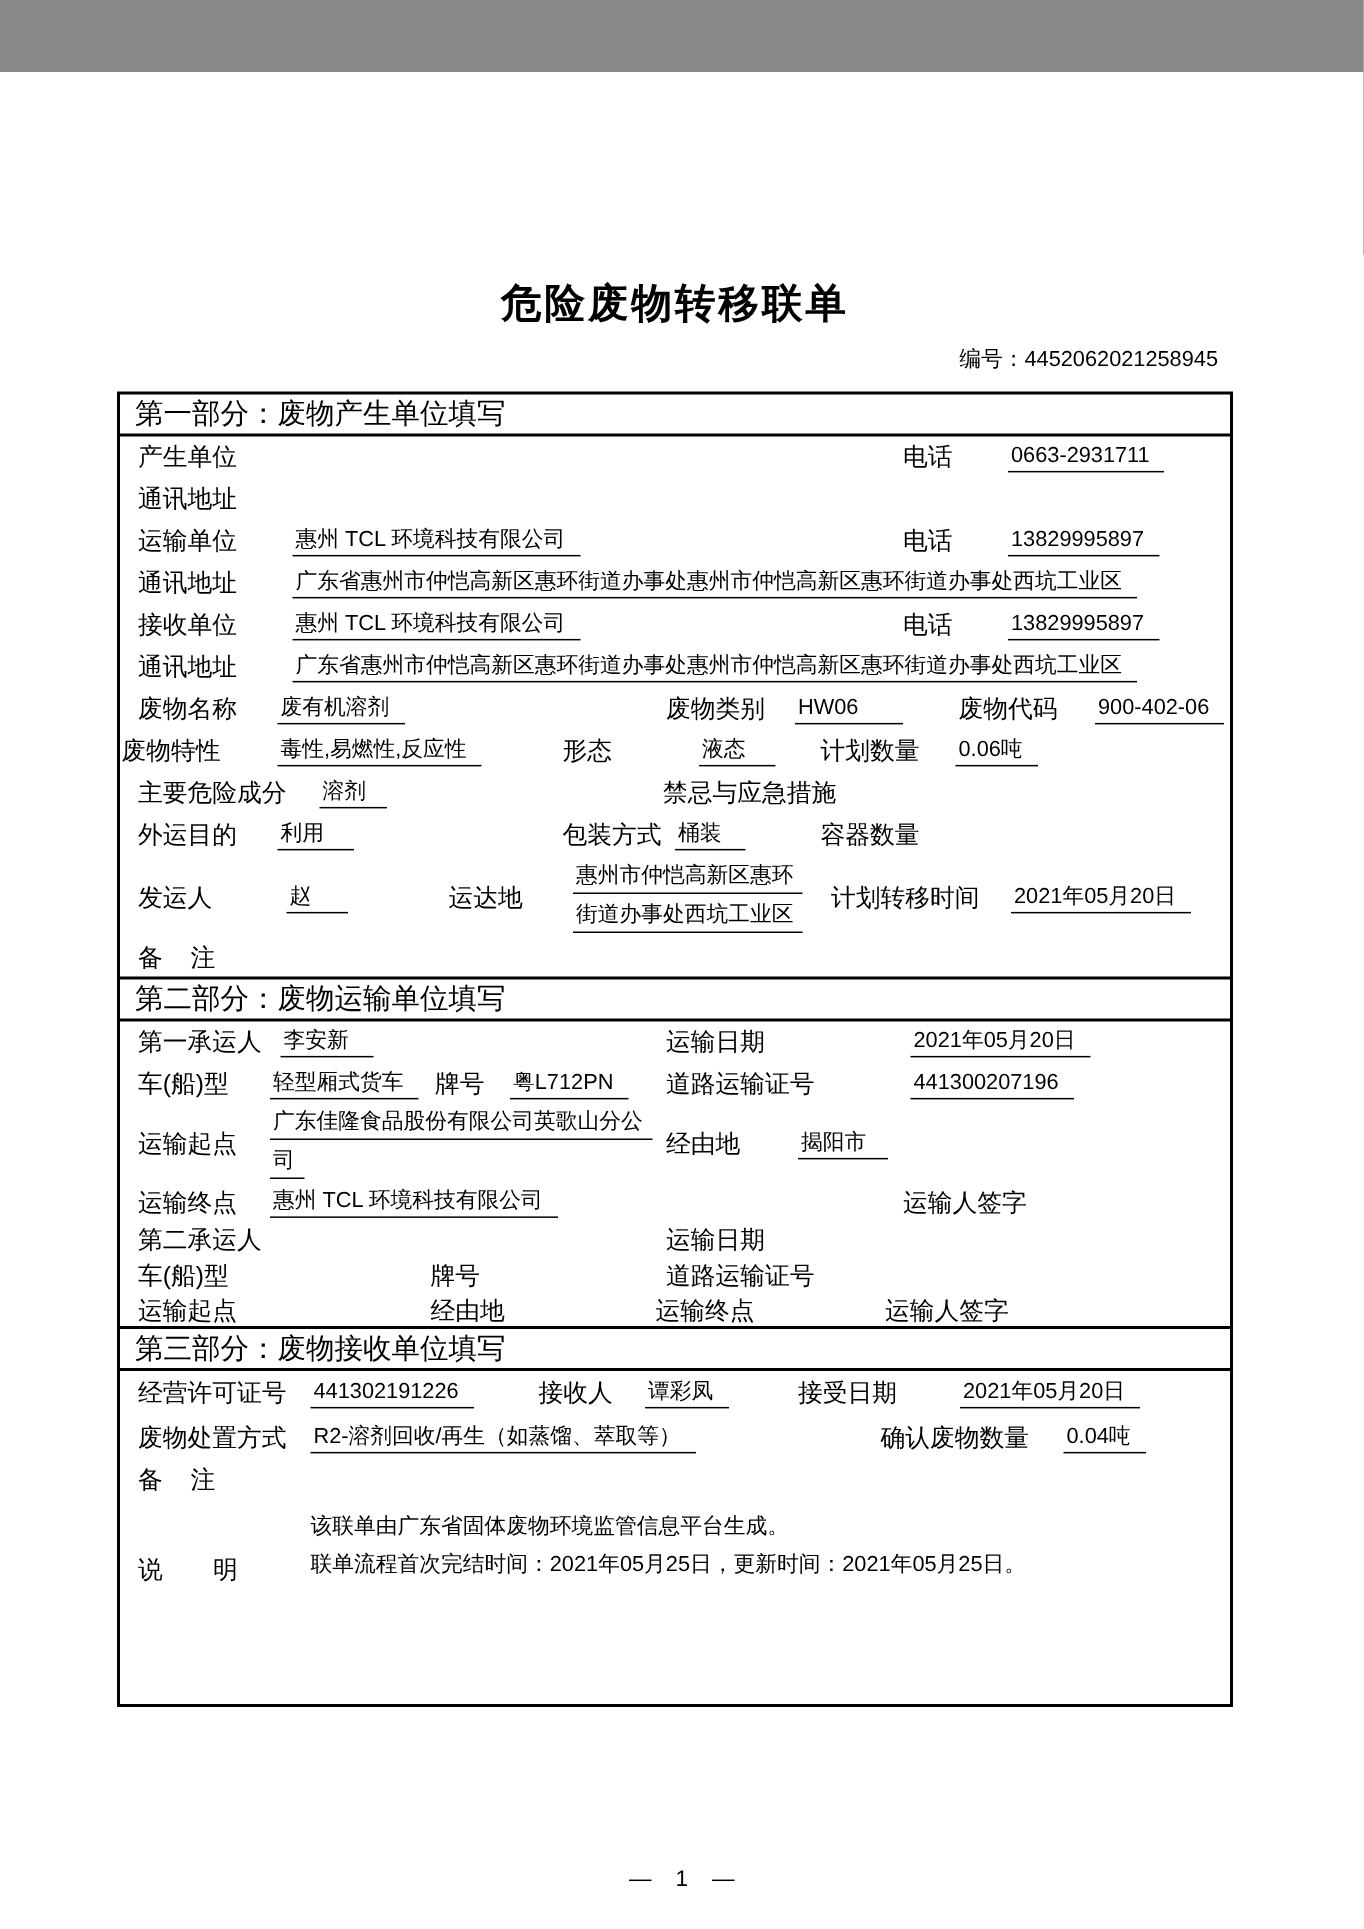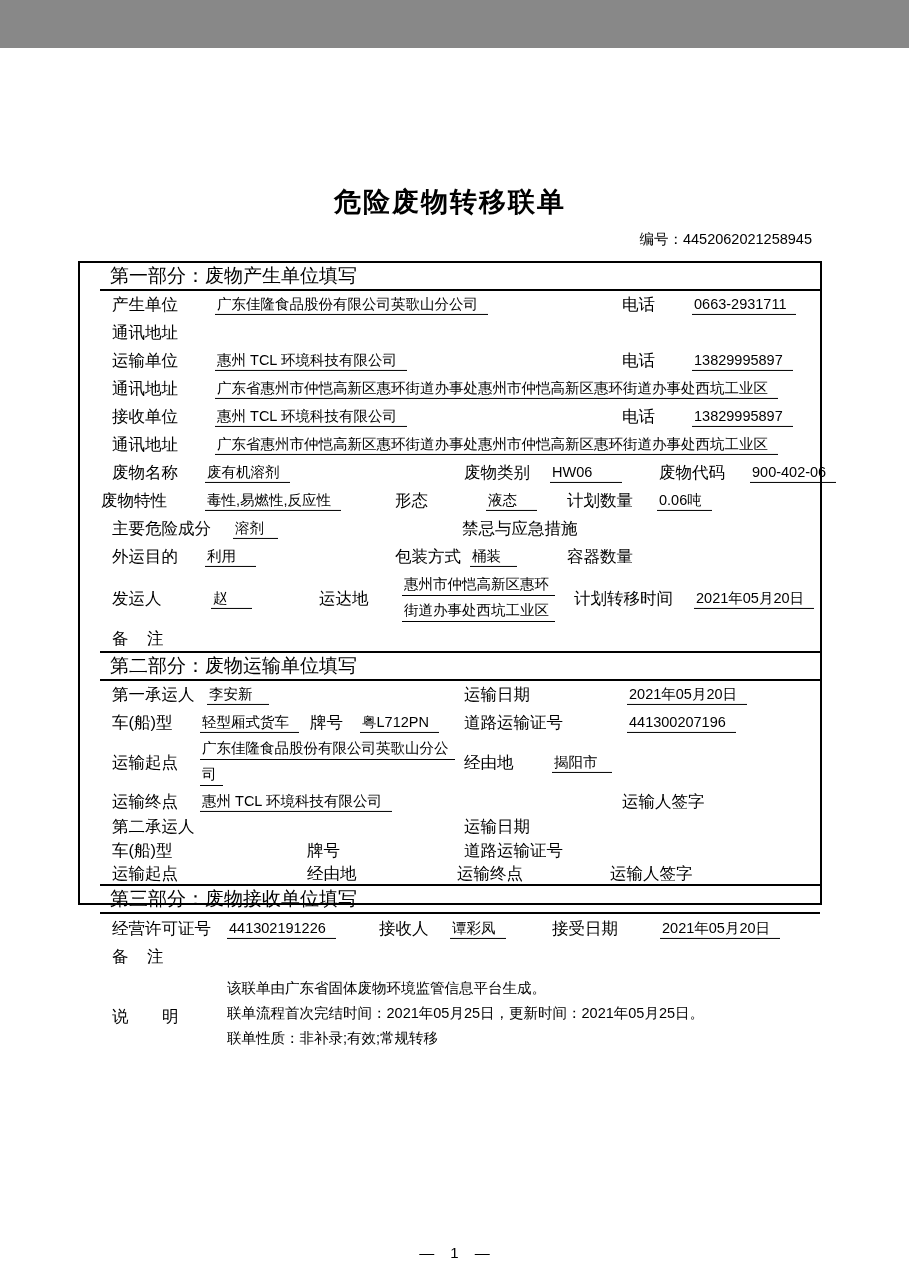--- a/index.html
+++ b/index.html
@@ -14,22 +14,22 @@
   }
   .title{
     position:absolute;left:78px;top:136px;width:744px;
     text-align:center;font-size:27px;font-weight:bold;letter-spacing:2px;
   }
   .serial{
     position:absolute;left:78px;top:182px;width:734px;
     text-align:right;font-size:14.5px;
   }
   .doc-table{
-    position:absolute;left:78px;top:213px;width:744px;height:644px;
-    border:2px solid #000;box-sizing:border-box;padding-left:20px;
+    position:absolute;left:78px;top:213px;width:744px;height:877px;
+    border:2px solid #000;box-sizing:border-box;
   }
   .sec{
     height:28px;border-bottom:2px solid #000;
     display:flex;align-items:center;
     padding-left:10px;font-size:19px;box-sizing:border-box;
   }
   .sec.mid{border-top:2px solid #000;height:30px;}
   .row{position:relative;}
   .c{position:absolute;top:50%;transform:translateY(-50%);white-space:nowrap;}
   .cblock{position:absolute;white-space:nowrap;}
@@ -51,21 +51,20 @@
 
   <div class="title">危险废物转移联单</div>
   <div class="serial">编号：4452062021258945</div>
 
   <div class="doc-table">
 
     <div class="sec">第一部分：废物产生单位填写</div>
 
     <div class="row" style="height:28px">
       <span class="c lab" style="left:12px">产生单位</span>
-      <span class="c val" style="left:115px"><span class="u">广东佳隆食品股份有限公司英歌山分公司</span></span>
       <span class="c lab" style="left:522px">电话</span>
       <span class="c val" style="left:592px"><span class="u">0663-2931711</span></span>
     </div>
 
     <div class="row" style="height:28px">
       <span class="c lab" style="left:12px">通讯地址</span>
     </div>
 
     <div class="row" style="height:28px">
       <span class="c lab" style="left:12px">运输单位</span>
@@ -196,33 +195,38 @@
 
     <div class="row" style="height:30px">
       <span class="c lab" style="left:12px">经营许可证号</span>
       <span class="c val" style="left:127px"><span class="u">441302191226</span></span>
       <span class="c lab" style="left:279px">接收人</span>
       <span class="c val" style="left:350px"><span class="u">谭彩凤</span></span>
       <span class="c lab" style="left:452px">接受日期</span>
       <span class="c val" style="left:560px"><span class="u">2021年05月20日</span></span>
     </div>
 
+    <div class="row" style="height:30px">
+      <span class="c lab" style="left:12px">废物处置方式</span>
+      <span class="c val" style="left:127px"><span class="u">R2-溶剂回收/再生（如蒸馏、萃取等）</span></span>
+      <span class="c lab" style="left:507px">确认废物数量</span>
+      <span class="c val" style="left:629px"><span class="u">0.04吨</span></span>
+    </div>
 
     <div class="row" style="height:26px">
       <span class="c lab" style="left:12px">备</span>
       <span class="c lab" style="left:47px">注</span>
     </div>
 
     <div class="row" style="height:94px">
       <span class="c lab" style="left:12px">说</span>
       <span class="c lab" style="left:62px">明</span>
       <span class="cblock" style="left:127px;top:6px">
         <div class="noteline">该联单由广东省固体废物环境监管信息平台生成。</div>
         <div class="noteline">联单流程首次完结时间：2021年05月25日，更新时间：2021年05月25日。</div>
-        <div class="noteline">联单性质：非补录;有效;常规转移</div>
       </span>
     </div>
 
   </div>
 
   <div class="pagenum">
     <span>—</span>
     <span>1</span>
     <span>—</span>
   </div>

